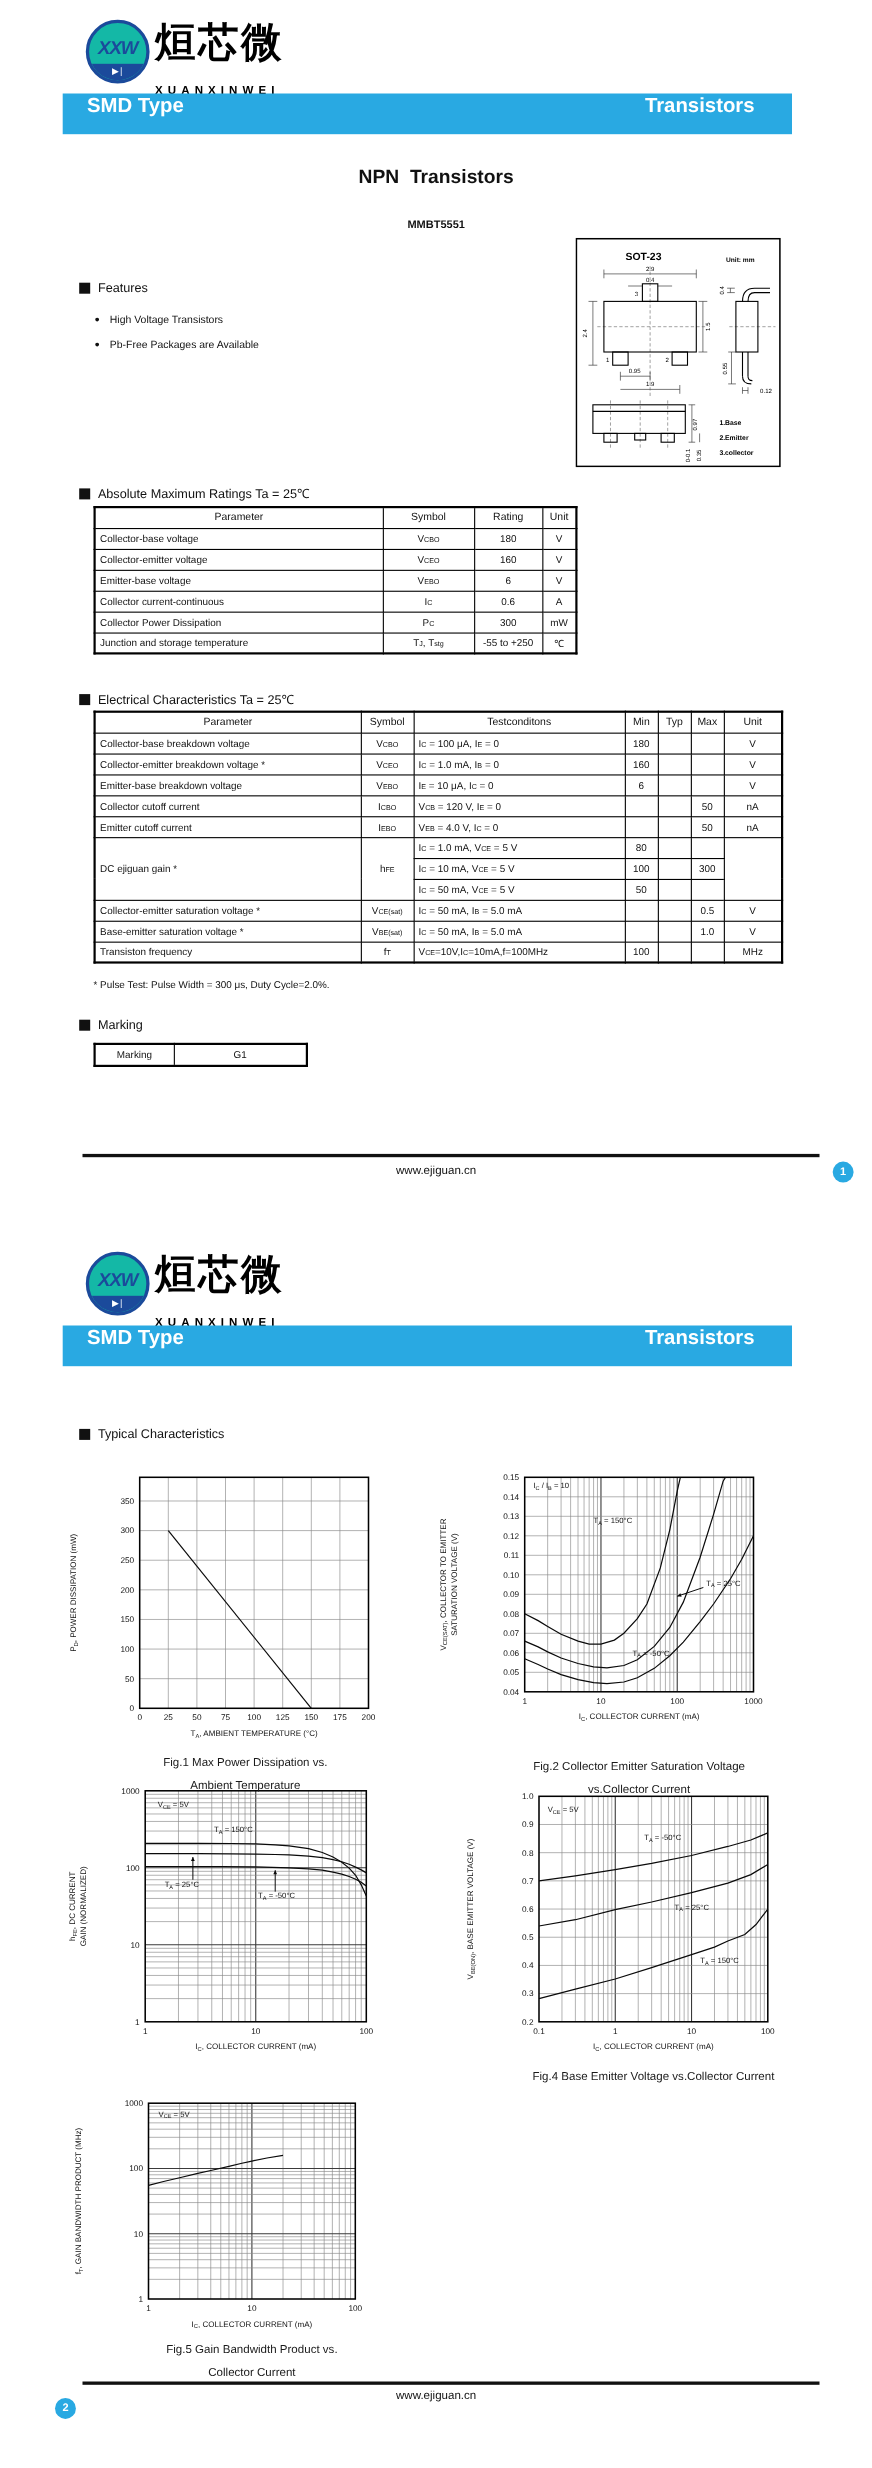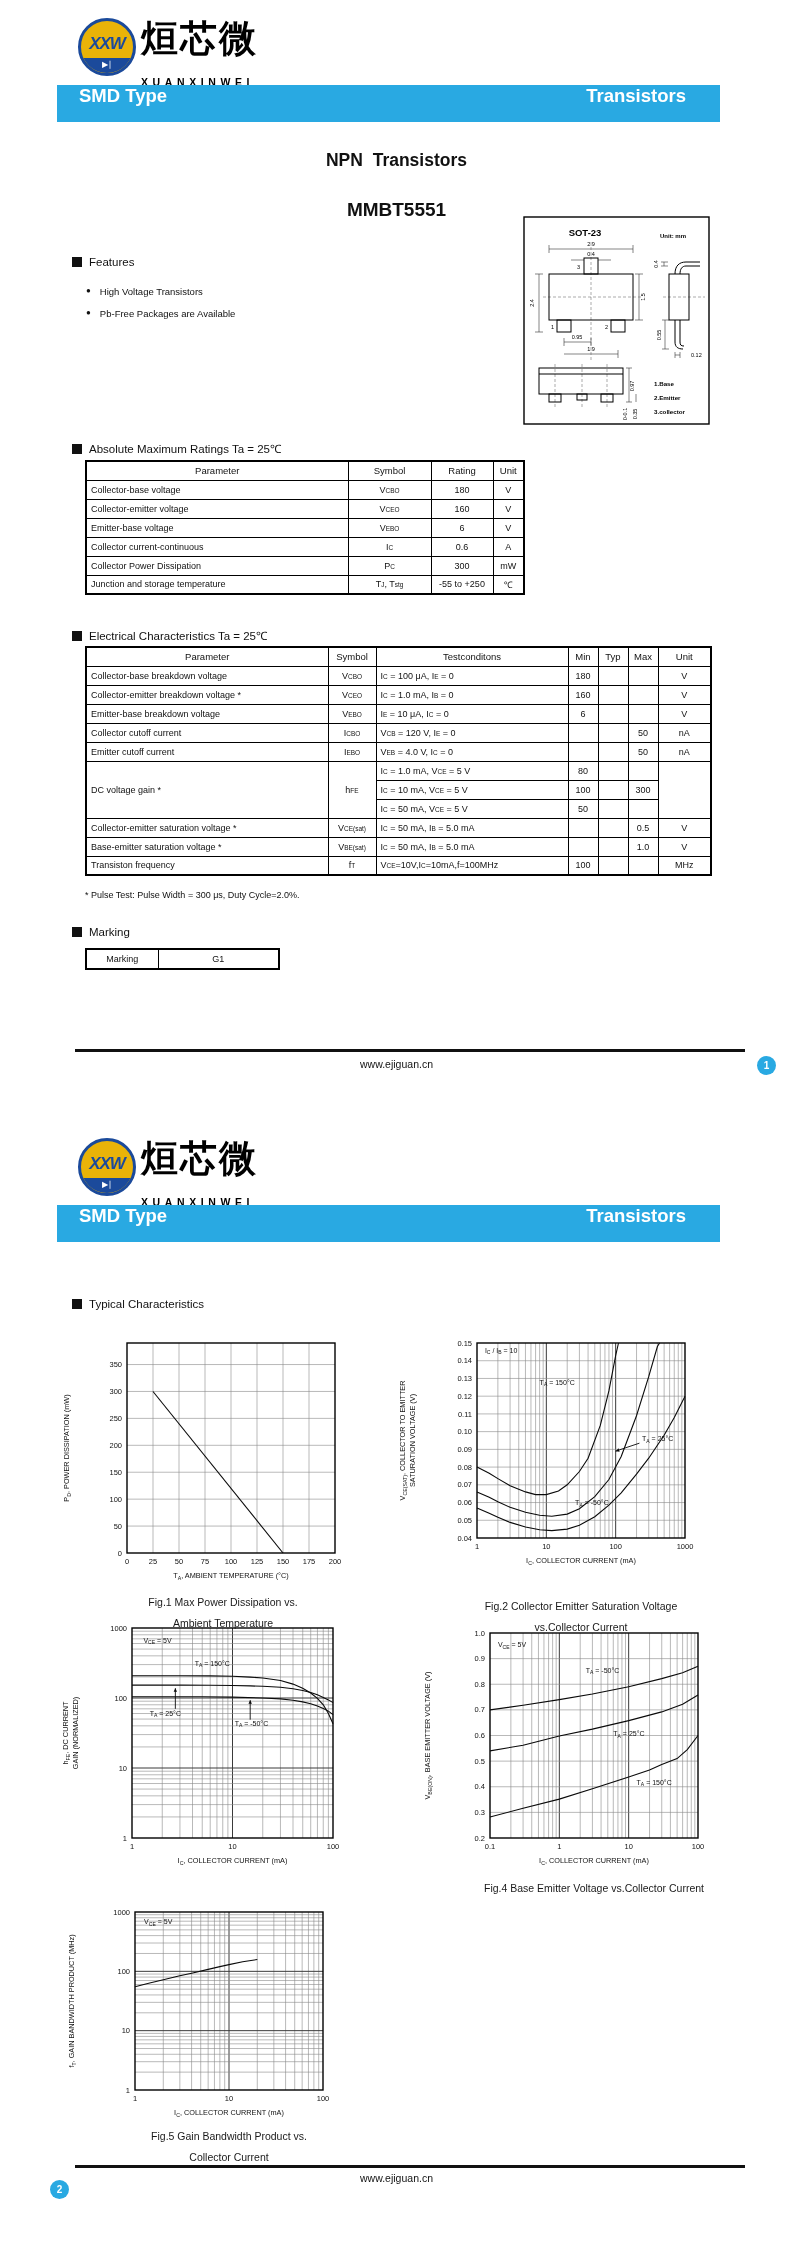--- a/index.html
+++ b/index.html
@@ -1,30 +1,30 @@
 <!DOCTYPE html>
 <html><head>
 <meta charset="utf-8">
 <style>
   *{margin:0;padding:0;box-sizing:border-box}
   body{background:#fff;font-family:"Liberation Sans",sans-serif;color:#111}
   .sheet{position:relative;width:793px;height:2244px;background:#fff;margin:0 auto;overflow:hidden}
   
   .logo{position:absolute;display:flex;align-items:flex-start}
-  .logo-circle{position:relative;width:58px;height:58px;border:3.5px solid #1b4a9b;border-radius:50%;background:#eab308;overflow:hidden;flex:0 0 auto}
+  .logo-circle{position:relative;width:58px;height:58px;border:3.5px solid #1b4a9b;border-radius:50%;background:#14b8a6;overflow:hidden;flex:0 0 auto}
   .logo-mono{position:absolute;top:13px;left:0;width:100%;text-align:center;font-size:17px;font-weight:bold;font-style:italic;color:#1b4a9b;letter-spacing:-1px}
   .logo-band{position:absolute;bottom:0;left:0;width:100%;height:15px;background:#1b4a9b;color:#fff;font-size:8px;text-align:center;line-height:14px}
   .logo-band::before{content:"▶∣"}
   .logo-txt{margin-left:5px}
   .logo-cn{font-size:37px;font-weight:bold;line-height:1.15;color:#000;letter-spacing:2px}
   .logo-en{font-size:10.5px;font-weight:bold;letter-spacing:4.6px;color:#000;margin-top:15px}
   
   .bluebar{position:absolute;left:57px;width:663px;height:37px;display:flex;justify-content:space-between;align-items:flex-start;padding:0 34px 0 22px;color:#fff;font-size:18.5px;font-weight:bold}
   .doc-title{position:absolute;left:0;width:793px;text-align:center;font-size:17.5px;font-weight:bold;white-space:pre}
-  .part-no{position:absolute;left:0;width:793px;text-align:center;font-size:19px;font-weight:bold}
+  .part-no{position:absolute;left:0;width:793px;text-align:center;font-size:10px;font-weight:bold}
   
   .sec-h{position:absolute;left:72px;font-size:11.5px;color:#111;display:flex;align-items:center}
   .sq{display:inline-block;width:10px;height:10px;background:#111;margin-right:7px}
   .feat{position:absolute;left:86px;font-size:9.5px;display:flex;}
   .feat::before{content:"●";font-size:8px;margin-right:9px}
   
   .dtable{position:absolute;border-collapse:collapse;border:2px solid #000;background:#fff}
   .dtable th,.dtable td{border:1px solid #000;font-size:9px;font-weight:normal;height:19px;padding:0 3px;text-align:center;vertical-align:middle}
   .dtable th{font-size:9.5px}
   .dtable td.l{text-align:left;padding-left:4px}
@@ -293,21 +293,21 @@
         <tr>
           <td class="l">Emitter cutoff current</td>
           <td>I<span class="sub">EBO</span></td>
           <td class="l">V<span class="sub">EB</span> = 4.0 V, I<span class="sub">C</span> = 0</td>
           <td></td>
           <td></td>
           <td>50</td>
           <td>nA</td>
         </tr>
         <tr>
-          <td class="l" rowspan="3">DC voltage gain *</td>
+          <td class="l" rowspan="3">DC ejiguan gain *</td>
           <td rowspan="3">h<span class="sub">FE</span></td>
           <td class="l">I<span class="sub">C</span> = 1.0 mA, V<span class="sub">CE</span> = 5 V</td>
           <td>80</td>
           <td></td>
           <td></td>
           <td rowspan="3"></td>
         </tr>
         <tr>
           <td class="l">I<span class="sub">C</span> = 10 mA, V<span class="sub">CE</span> = 5 V</td>
           <td>100</td>

